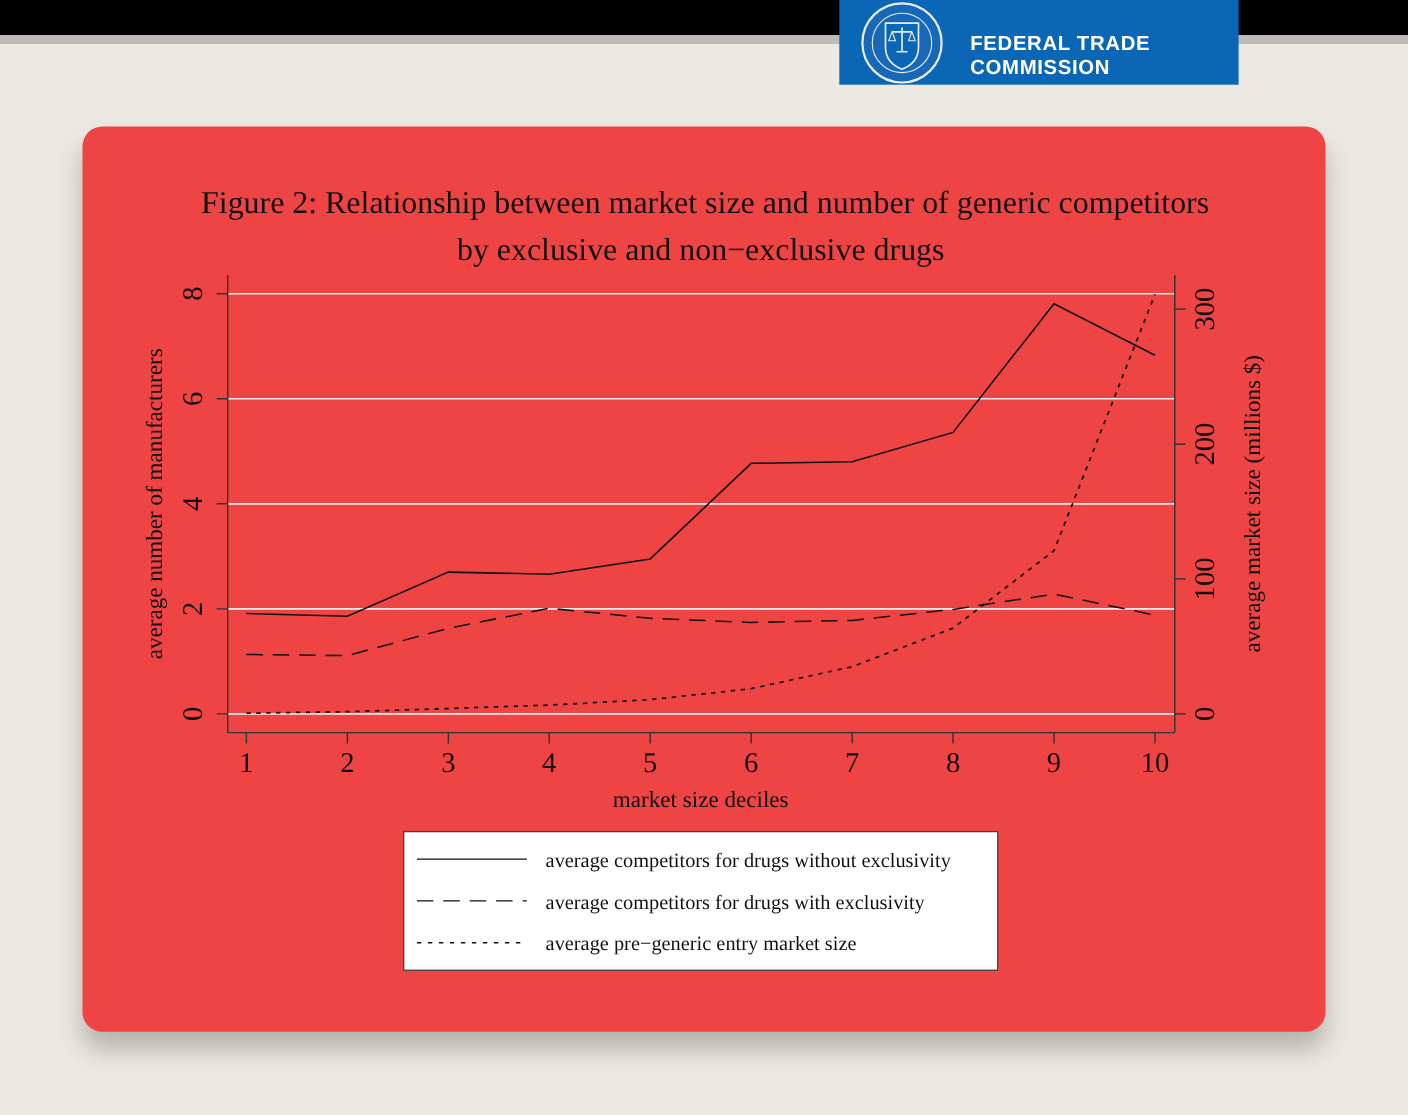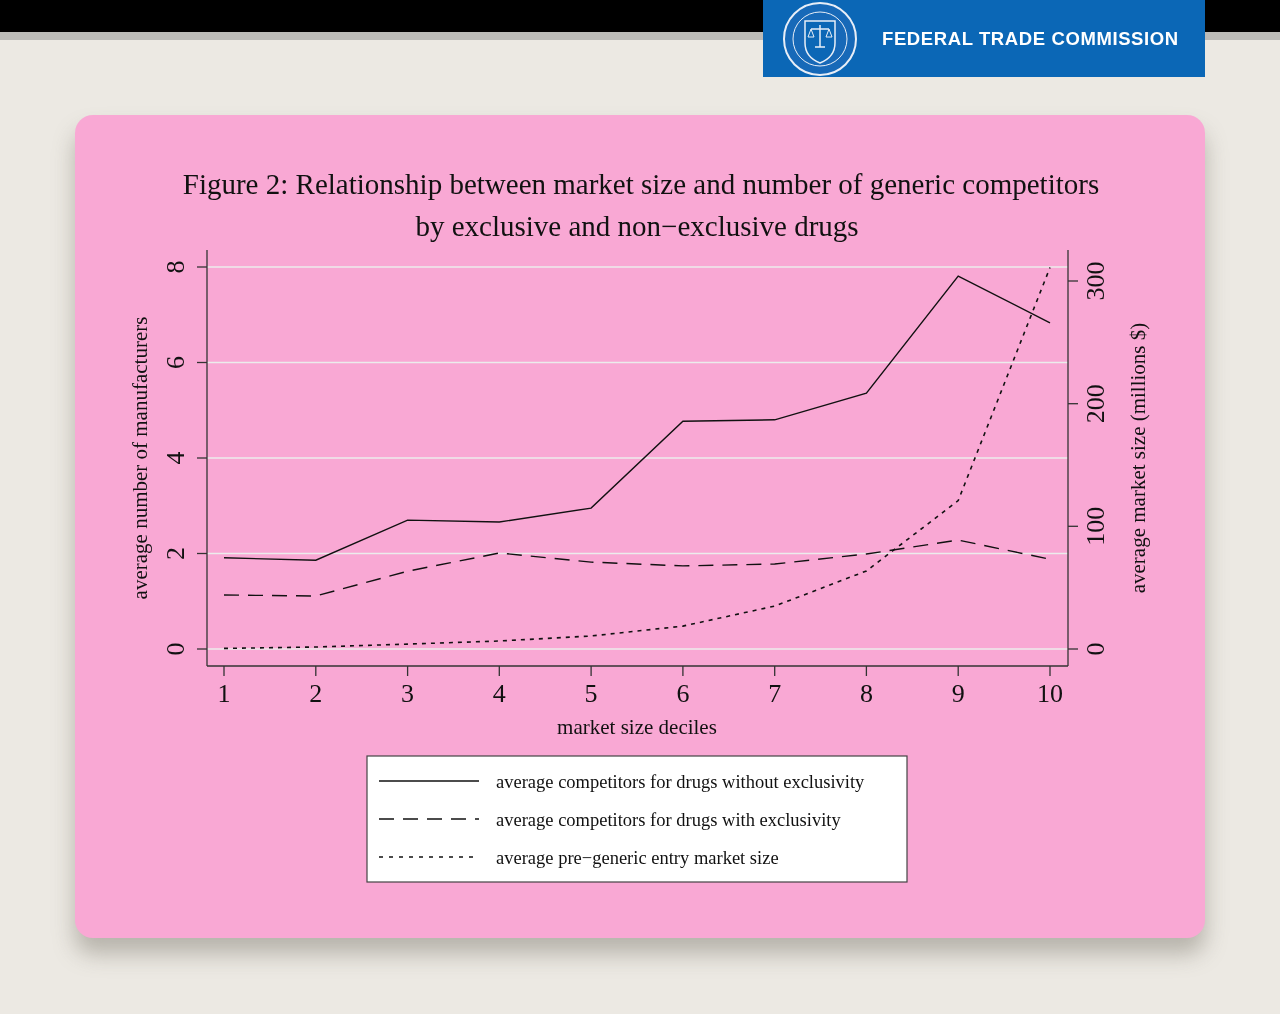--- a/index.html
+++ b/index.html
@@ -5,32 +5,32 @@
   html, body { margin: 0; padding: 0; }
   body {
     width: 1280px; height: 1014px; overflow: hidden;
     background: #ece9e3;
     position: relative;
     font-family: "Liberation Serif", serif;
   }
   .topbar { position: absolute; left: 0; top: 0; width: 1280px; height: 32px; background: #000; }
   .topbar-strip { position: absolute; left: 0; top: 32px; width: 1280px; height: 8px; background: #bcbbb8; }
   .ftc-badge {
-    position: absolute; left: 763px; top: 0; width: 442px; height: 77px;
+    position: absolute; left: 763px; top: 0; width: 363px; height: 77px;
     background: #0b67b6; display: flex; align-items: center;
   }
   .ftc-seal { position: absolute; left: 18px; top: 1px; width: 78px; height: 76px; }
   .ftc-name {
     position: absolute; left: 119px; top: 28px;
     color: #fff; font-family: "Liberation Sans", sans-serif; font-weight: bold;
     font-size: 18.5px; letter-spacing: 0.6px;
   }
   .card {
     position: absolute; left: 75px; top: 115px; width: 1130px; height: 823px;
-    background: #f9a8d4; border-radius: 18px;
+    background: #ef4444; border-radius: 18px;
     box-shadow: 0 16px 22px rgba(120,115,105,0.45);
   }
   svg.chart { position: absolute; left: 0; top: 0; }
   .t-title { font-size: 29px; fill: #111; }
   .t-tick { font-size: 26px; fill: #111; }
   .t-axis { font-size: 21px; fill: #111; }
   .t-legend { font-size: 18.5px; fill: #111; }
 </style>
 </head>
 <body>

